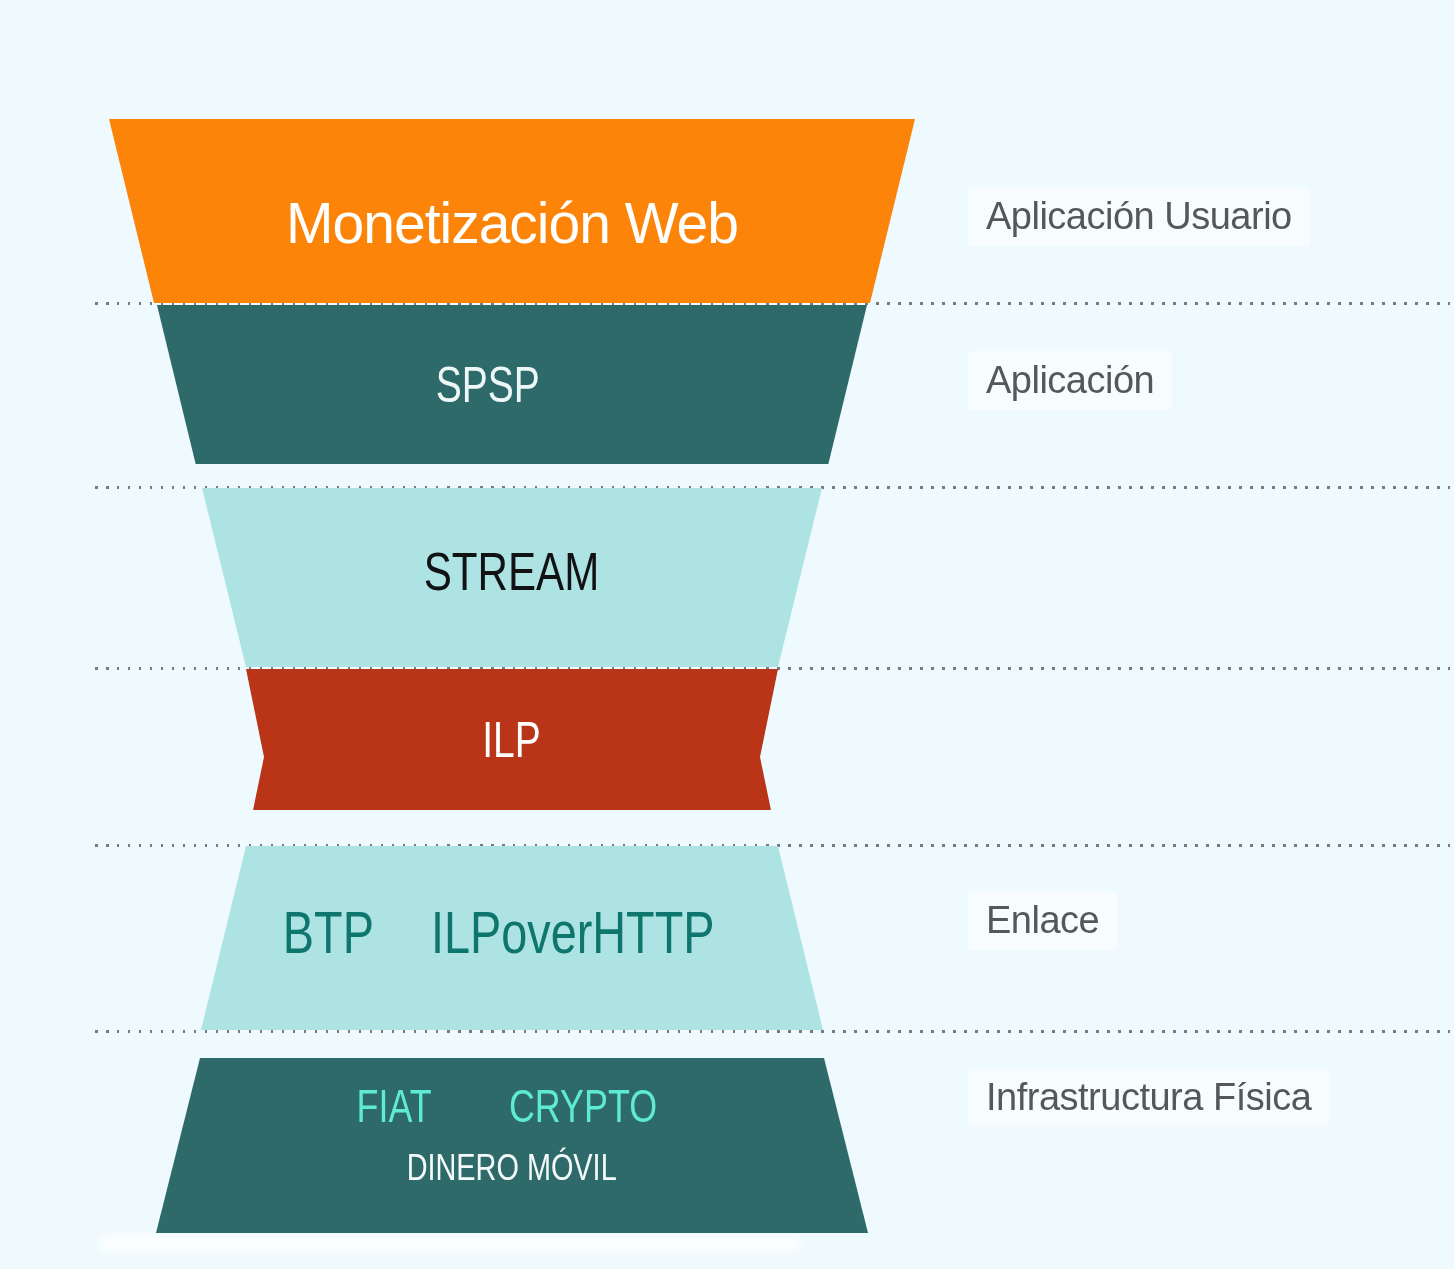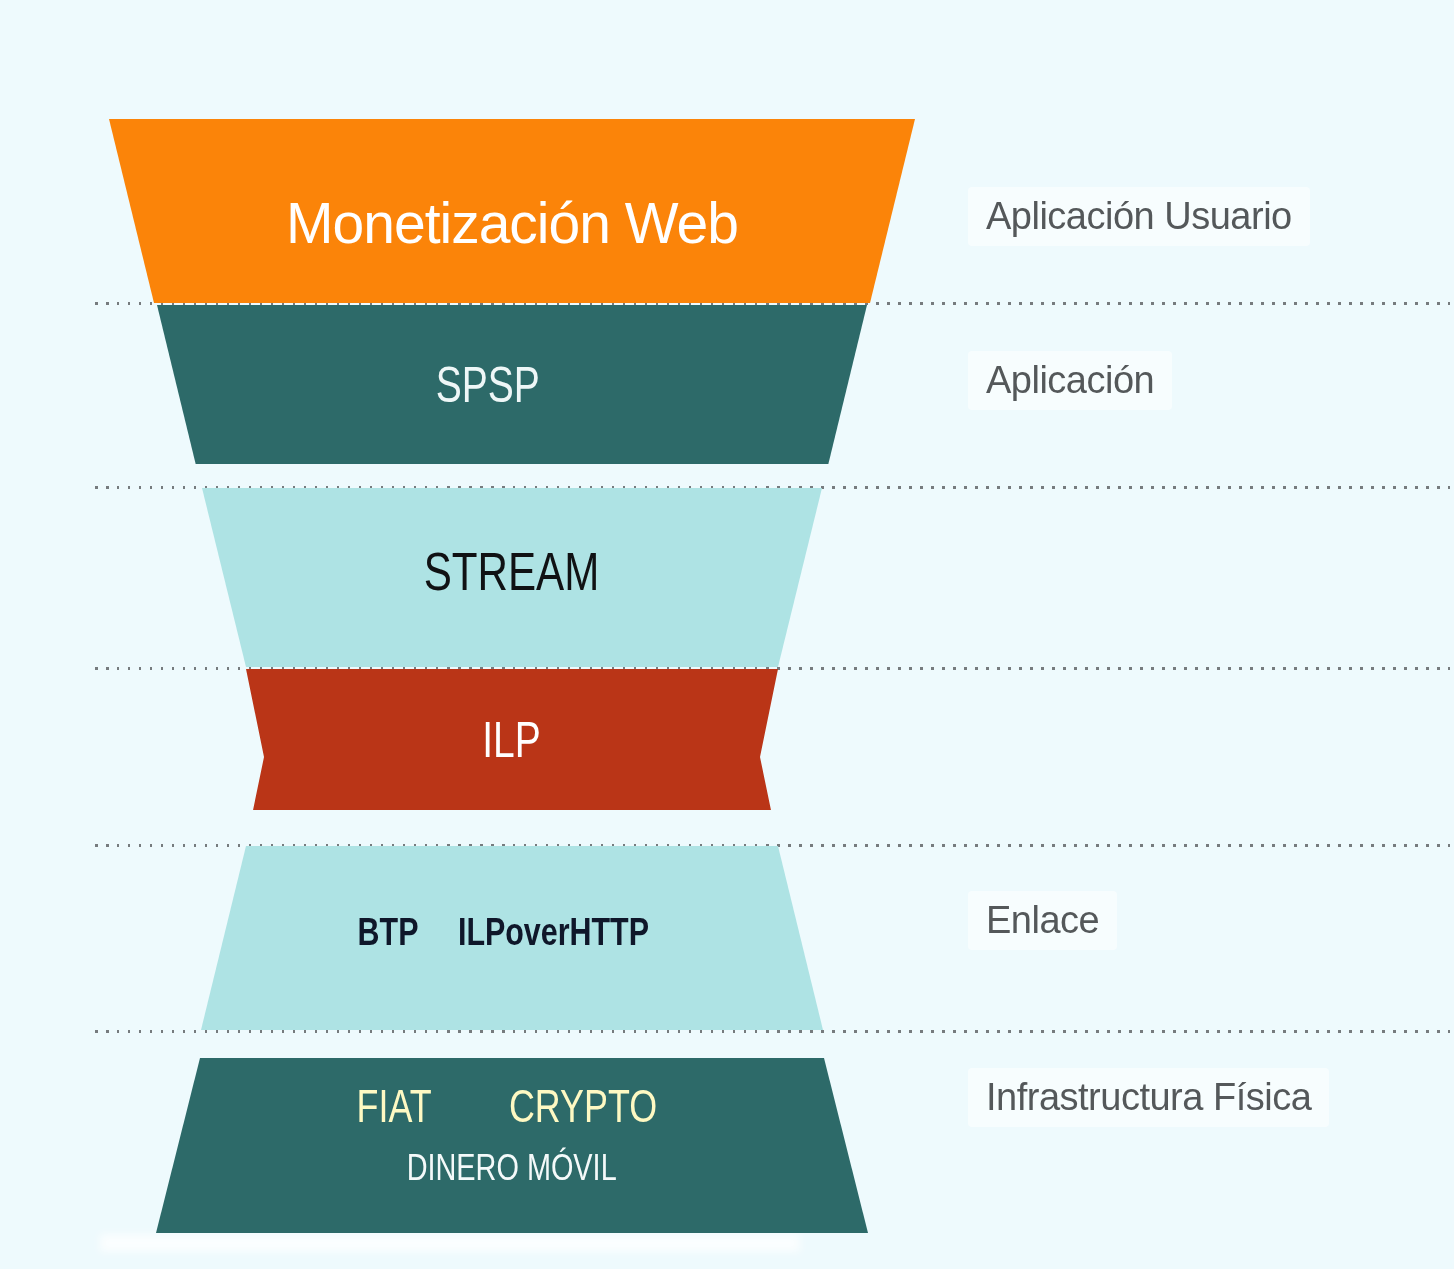--- a/index.html
+++ b/index.html
@@ -41,23 +41,23 @@
         transform:scaleX(0.78);letter-spacing:0;}
 
   .t-l1{font-size:57px;color:#ffffff;position:relative;top:12px;}
   .row{display:flex;align-items:center;justify-content:center;}
   .t-l2{font-size:50px;color:#eef7f7;}
   .gap48{width:48px;}
   .gap20{width:4px;}
   .gap45{width:45px;}
   .t-l3{font-size:54px;color:#101214;position:relative;top:-7px;}
   .t-l4{font-size:50px;color:#ffffff;}
-  .t-l5{font-size:39px;color:#0f172a;position:relative;top:-6px;font-weight:bold;}
+  .t-l5{font-size:60px;color:#0f766e;position:relative;top:-6px;}
   .l6col{display:flex;flex-direction:column;align-items:center;position:relative;top:-12px;}
-  .t-l6a{font-size:46px;color:#fef9c3;}
+  .t-l6a{font-size:46px;color:#5eead4;}
   .t-l6b{font-size:37px;color:#f4fafa;margin-top:14px;}
 
   
   .rlabel{
     position:absolute;left:968px;z-index:2;
     font-size:38px;color:#54585a;letter-spacing:-0.5px;
     background:rgba(255,255,255,0.55);
     padding:8px 18px;border-radius:4px;white-space:nowrap;
   }
   .r1{top:139px;} .r2{top:303px;} .r3{top:483px;}

